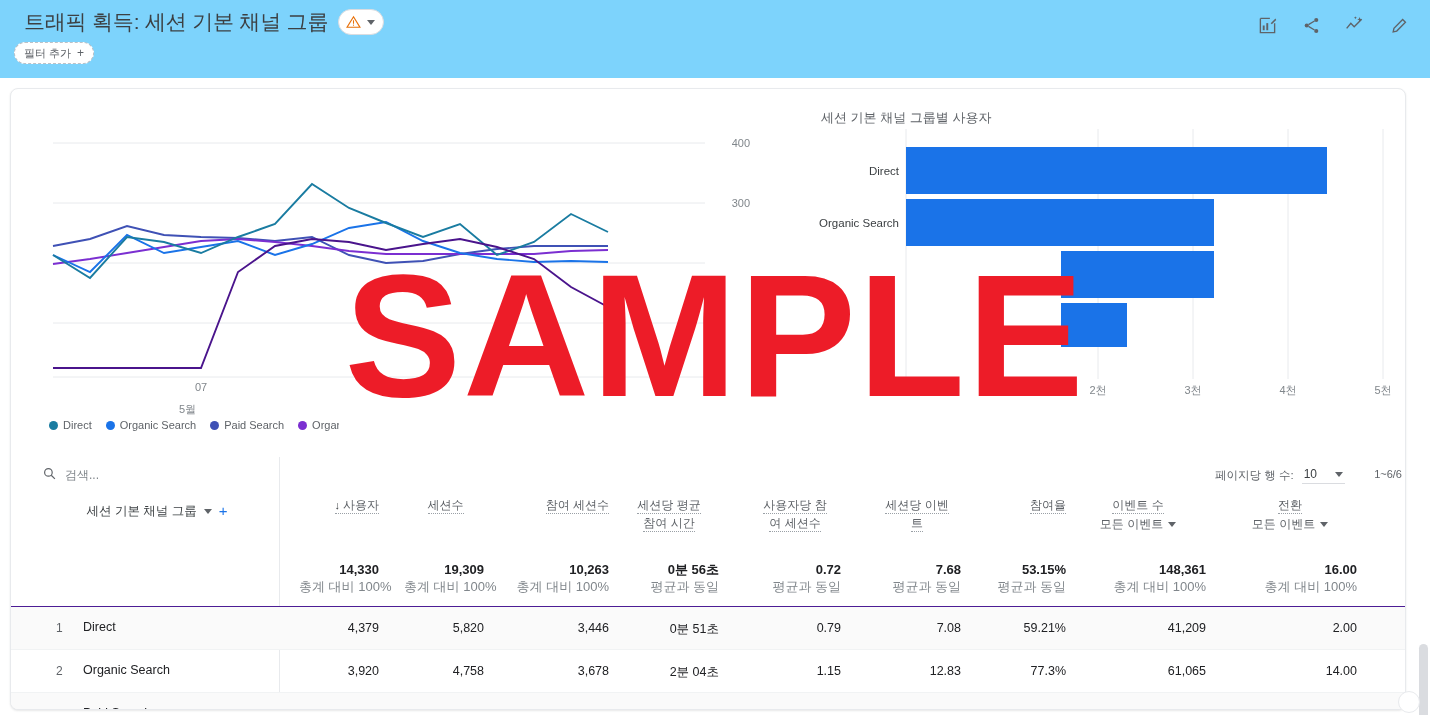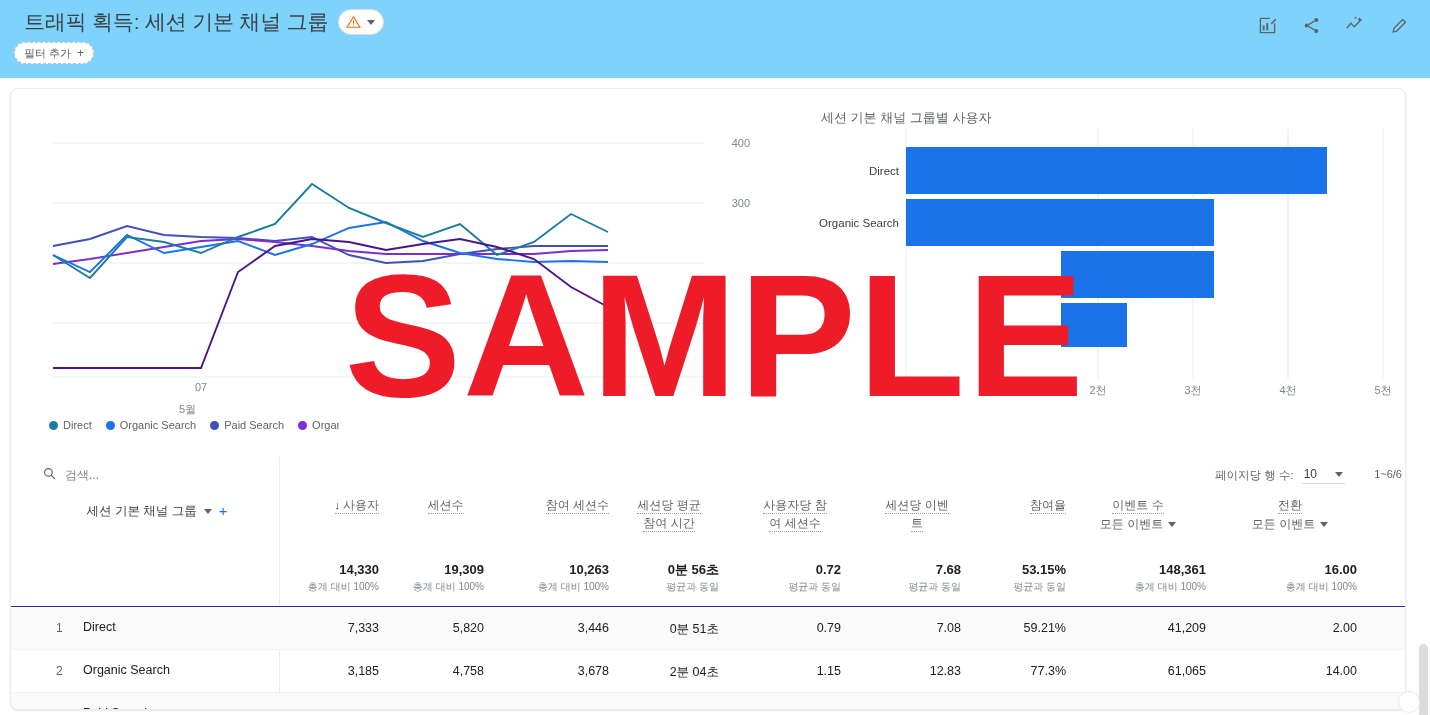--- a/index.html
+++ b/index.html
@@ -72,21 +72,21 @@
 
   .mhead { position: absolute; top: 4px; height: 56px; display: flex; flex-direction: column; align-items: flex-end; justify-content: flex-start; }
   .mhead .l1, .mhead .l2 { font-size: 12px; color: #5f6368; white-space: nowrap; border-bottom: 1px dotted #9aa0a6; line-height: 16px; }
   .mhead .l2 { margin-top: 1px; }
   .mhead .sub { font-size: 12px; color: #5f6368; display: flex; align-items: center; gap: 5px; border: none; margin-top: 2px; cursor: pointer; }
   .sortarrow { font-size: 11px; color: #3c4043; margin-right: 3px; }
 
   .totrow { position: absolute; left: 0; top: 98px; width: 1396px; height: 52px; border-bottom: 1px solid #4c1d95; }
   .totcell { position: absolute; top: 6px; text-align: right; }
   .totcell .v { font-size: 13px; color: #202124; font-weight: bold; line-height: 18px; }
-  .totcell .s { font-size: 10px; color: #80868b; line-height: 16px; white-space: nowrap; }
+  .totcell .s { font-size: 13px; color: #80868b; line-height: 16px; white-space: nowrap; }
 
   .trow { position: absolute; left: 0; width: 1396px; height: 43px; border-bottom: 1px solid #f1f3f4; }
   .trow.alt { background: #fafafa; }
   .tnum { position: absolute; left: 45px; top: 14px; font-size: 12px; color: #5f6368; }
   .tdim { position: absolute; left: 72px; top: 13px; font-size: 12.5px; color: #202124; }
   .tcell { position: absolute; top: 14px; text-align: right; font-size: 12.5px; color: #202124; }
 
   
   .watermark {
     position: absolute; left: 0; top: 248px; width: 1430px;
@@ -345,35 +345,35 @@
       </div>
       <div class="totcell" style="left:1236px; width:110px;">
         <div class="v">16.00</div>
           <div class="s">총계 대비 100%</div>
       </div>
     </div>
 
     <div class="trow alt" style="top:150px;">
       <span class="tnum">1</span>
       <span class="tdim">Direct</span>
-      <span class="tcell" style="left:288px; width:80px;">7,333</span>
+      <span class="tcell" style="left:288px; width:80px;">4,379</span>
       <span class="tcell" style="left:393px; width:80px;">5,820</span>
       <span class="tcell" style="left:498px; width:100px;">3,446</span>
       <span class="tcell" style="left:618px; width:90px;">0분 51초</span>
       <span class="tcell" style="left:738px; width:92px;">0.79</span>
       <span class="tcell" style="left:862px; width:88px;">7.08</span>
       <span class="tcell" style="left:975px; width:80px;">59.21%</span>
       <span class="tcell" style="left:1085px; width:110px;">41,209</span>
       <span class="tcell" style="left:1236px; width:110px;">2.00</span>
     </div>
 
     <div class="trow" style="top:193px;">
       <span class="tnum">2</span>
       <span class="tdim">Organic Search</span>
-      <span class="tcell" style="left:288px; width:80px;">3,185</span>
+      <span class="tcell" style="left:288px; width:80px;">3,920</span>
       <span class="tcell" style="left:393px; width:80px;">4,758</span>
       <span class="tcell" style="left:498px; width:100px;">3,678</span>
       <span class="tcell" style="left:618px; width:90px;">2분 04초</span>
       <span class="tcell" style="left:738px; width:92px;">1.15</span>
       <span class="tcell" style="left:862px; width:88px;">12.83</span>
       <span class="tcell" style="left:975px; width:80px;">77.3%</span>
       <span class="tcell" style="left:1085px; width:110px;">61,065</span>
       <span class="tcell" style="left:1236px; width:110px;">14.00</span>
     </div>
 

